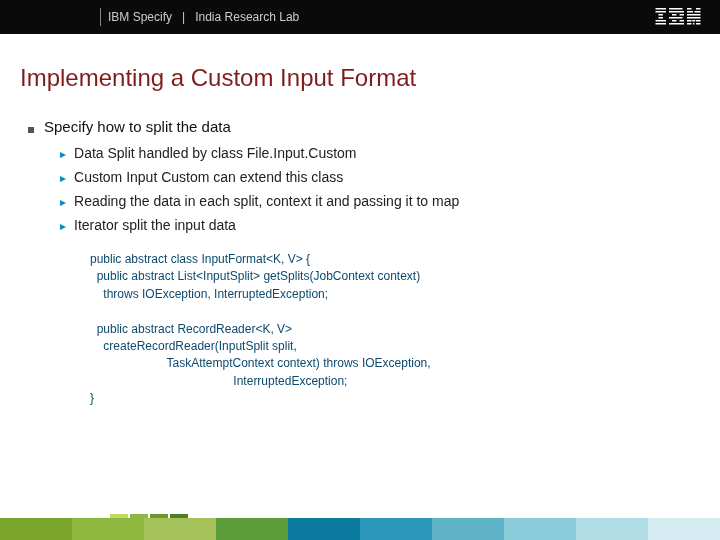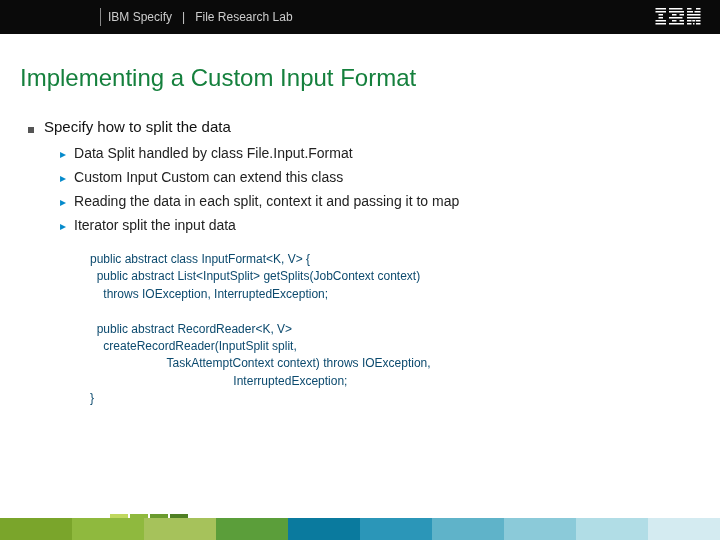--- a/index.html
+++ b/index.html
@@ -39,21 +39,21 @@
     width: 48px;
     height: 18px;
   }
   .ibm-logo svg { width: 100%; height: 100%; }
   .content {
     padding: 30px 20px 0 20px;
   }
   .title {
     font-size: 24px;
     font-weight: 400;
-    color: #15803d;
+    color: #7f1d1d;
     margin-bottom: 26px;
   }
   .section-item {
     display: flex;
     align-items: center;
     margin-bottom: 10px;
     padding-left: 8px;
   }
   .section-item .bullet-sq {
     width: 6px;
@@ -114,21 +114,21 @@
   .stripe-seg { height: 22px; }
 </style>
 </head>
 <body>
 
 <div class="header">
   <div class="header-divider"></div>
   <span class="header-text">
     <span>IBM Specify</span>
     &nbsp;&nbsp;<span>|</span>&nbsp;&nbsp;
-    <span>File Research Lab</span>
+    <span>India Research Lab</span>
   </span>
   <div class="ibm-logo">
     <svg viewBox="0 0 60 24">
       <g fill="#fff">
         <rect x="0" y="0" width="14" height="2"></rect>
           <rect x="0" y="4" width="14" height="2"></rect>
         <rect x="4" y="8" width="6" height="2"></rect>
           <rect x="4" y="12" width="6" height="2"></rect>
         <rect x="0" y="16" width="14" height="2"></rect>
           <rect x="0" y="20" width="14" height="2"></rect>
@@ -159,21 +159,21 @@
 
 <div class="content">
   <h1 class="title">Implementing a Custom Input Format</h1>
 
   <div class="section-item">
     <div class="bullet-sq"></div>
     <div class="txt">Specify how to split the data</div>
   </div>
   <div class="sub-item">
     <div class="arrow">▸</div>
-    <div class="txt">Data Split handled by class File.Input.Format</div>
+    <div class="txt">Data Split handled by class File.Input.Custom</div>
   </div>
   <div class="sub-item">
     <div class="arrow">▸</div>
     <div class="txt">Custom Input Custom can extend this class</div>
   </div>
 
   <div class="sub-item">
     <div class="arrow">▸</div>
     <div class="txt">Reading the data in each split, context it and passing it to map</div>
   </div>

